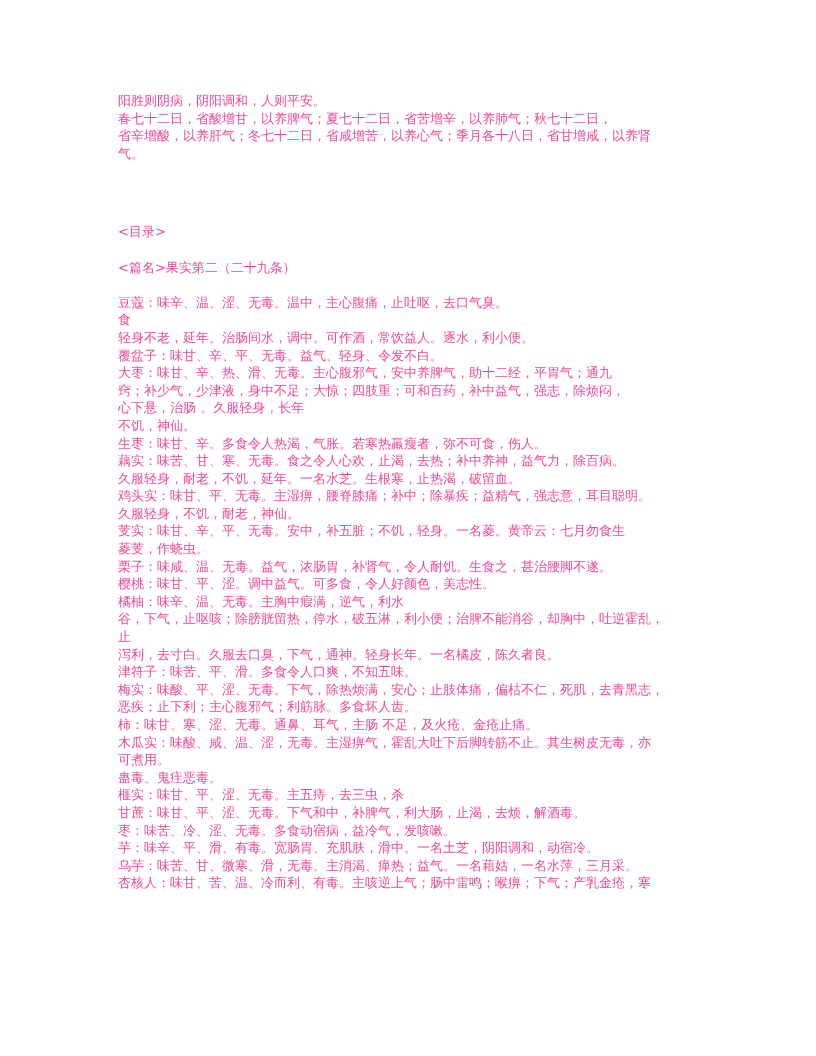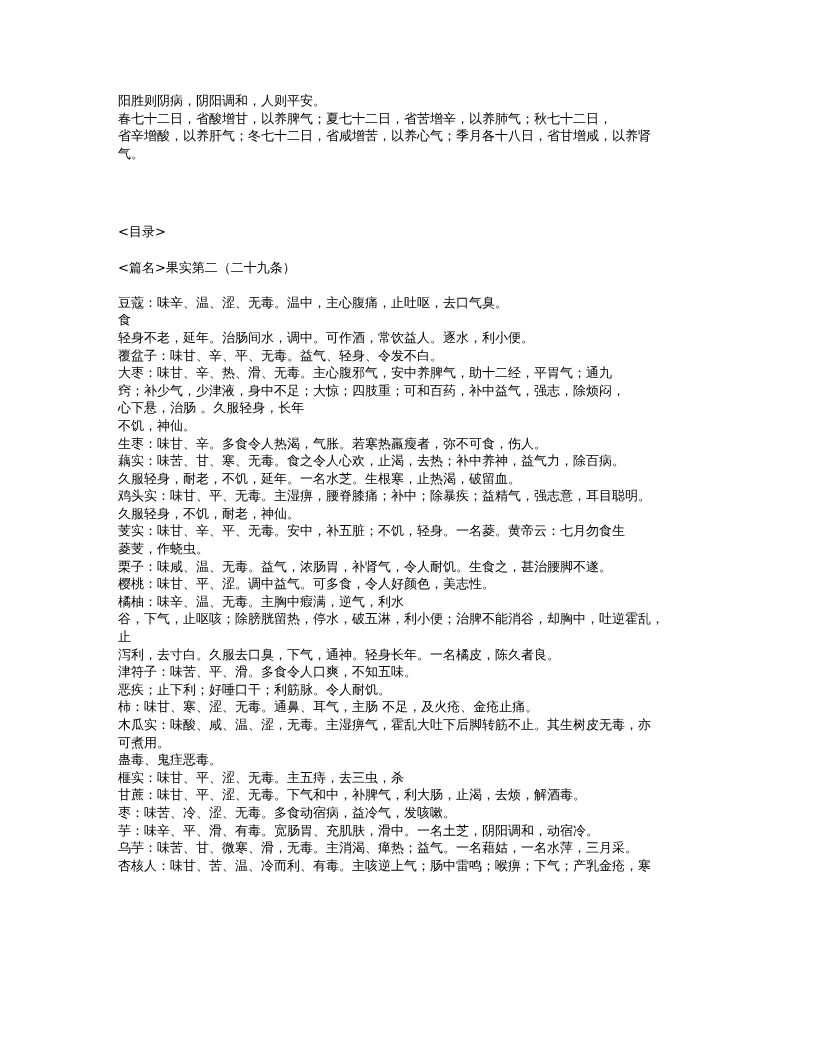--- a/index.html
+++ b/index.html
@@ -1,20 +1,20 @@
 <!DOCTYPE html>
 <html><head>
   <meta charset="utf-8">
   <style>
     html, body { margin: 0; padding: 0; background: #ffffff; }
     body { width: 816px; height: 1056px; position: relative; overflow: hidden; }
     .page {
       position: absolute; left: 118px; top: 92px; width: 590px;
       font-family: "DejaVu Serif", "Liberation Serif", serif;
-      font-size: 13px; line-height: 17.6px; color: #000000;
+      font-size: 13px; line-height: 17.6px; color: #ec4899;
     }
     .line { white-space: nowrap; }
     .gap-big { height: 61px; }
     .gap-mid { height: 17.6px; }
   </style>
 </head>
 <body>
 
 <div class="page">
   <div>
@@ -44,21 +44,22 @@
       <div class="line">久服轻身，不饥，耐老，神仙。</div>
       <div class="line">芰实：味甘、辛、平、无毒。安中，补五脏；不饥，轻身。一名菱。黄帝云：七月勿食生</div>
       <div class="line">菱芰，作蛲虫。</div>
       <div class="line">栗子：味咸、温、无毒。益气，浓肠胃，补肾气，令人耐饥。生食之，甚治腰脚不遂。</div>
       <div class="line">樱桃：味甘、平、涩。调中益气。可多食，令人好颜色，美志性。</div>
       <div class="line">橘柚：味辛、温、无毒。主胸中瘕满，逆气，利水</div>
       <div class="line">谷，下气，止呕咳；除膀胱留热，停水，破五淋，利小便；治脾不能消谷，却胸中，吐逆霍乱，</div>
       <div class="line">止</div>
       <div class="line">泻利，去寸白。久服去口臭，下气，通神。轻身长年。一名橘皮，陈久者良。</div>
       <div class="line">津符子：味苦、平、滑。多食令人口爽，不知五味。</div>
-      <div class="line">恶疾；止下利；好唾口干；利筋脉。令人耐饥。</div>
+      <div class="line">梅实：味酸、平、涩、无毒。下气，除热烦满，安心；止肢体痛，偏枯不仁，死肌，去青黑志，</div>
+      <div class="line">恶疾；止下利；主心腹邪气；利筋脉。多食坏人齿。</div>
       <div class="line">柿：味甘、寒、涩、无毒。通鼻、耳气，主肠 不足，及火疮、金疮止痛。</div>
       <div class="line">木瓜实：味酸、咸、温、涩，无毒。主湿痹气，霍乱大吐下后脚转筋不止。其生树皮无毒，亦</div>
       <div class="line">可煮用。</div>
       <div class="line">蛊毒、鬼疰恶毒。</div>
       <div class="line">榧实：味甘、平、涩、无毒。主五痔，去三虫，杀</div>
       <div class="line">甘蔗：味甘、平、涩、无毒。下气和中，补脾气，利大肠，止渴，去烦，解酒毒。</div>
       <div class="line">枣：味苦、冷、涩、无毒。多食动宿病，益冷气，发咳嗽。</div>
       <div class="line">芋：味辛、平、滑、有毒。宽肠胃、充肌肤，滑中。一名土芝，阴阳调和，动宿冷。</div>
       <div class="line">乌芋：味苦、甘、微寒、滑，无毒。主消渴、瘅热；益气。一名藉姑，一名水萍，三月采。</div>
       <div class="line">杏核人：味甘、苦、温、冷而利、有毒。主咳逆上气；肠中雷鸣；喉痹；下气；产乳金疮，寒</div>

